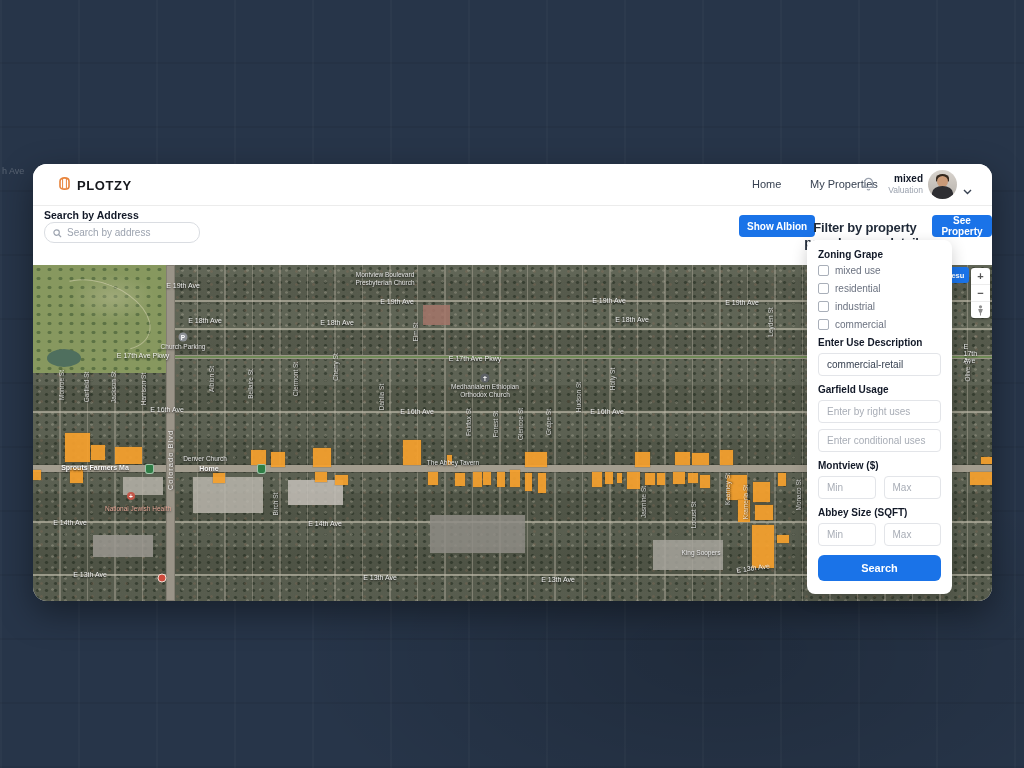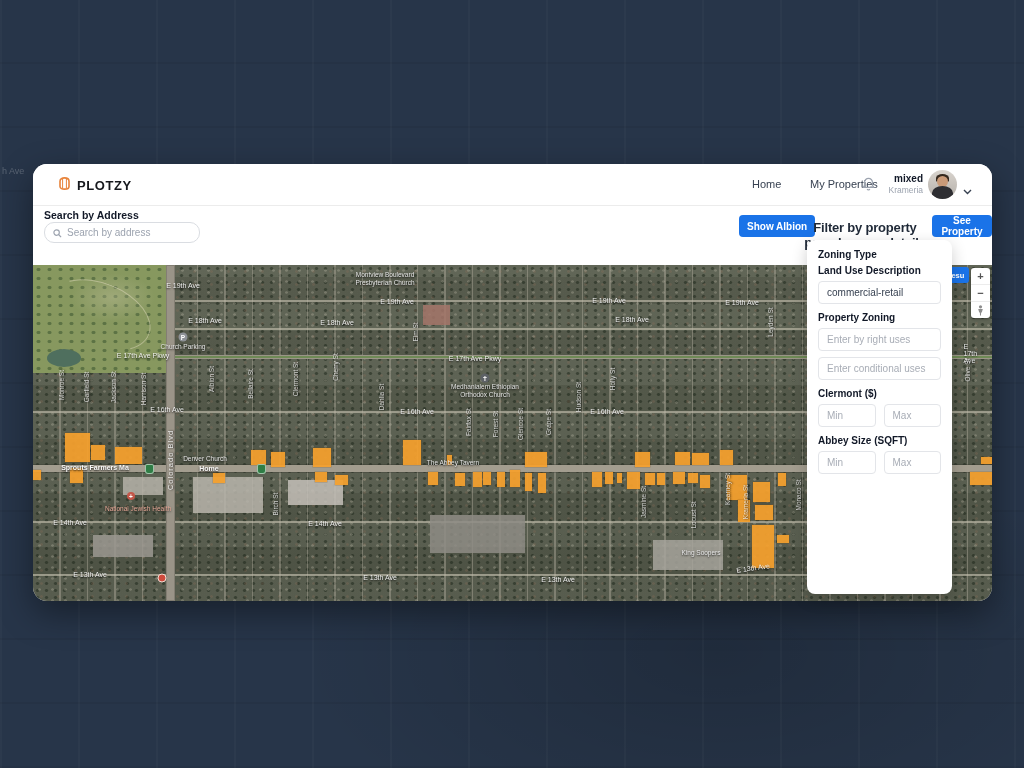--- a/index.html
+++ b/index.html
@@ -128,21 +128,21 @@
     <span class="nav-link nav-home">Home</span>
     <span class="nav-link nav-props">My Properties</span>
     <span class="bell">
       <svg width="15" height="16" viewBox="0 0 16 17" fill="none" stroke="#9ca3af" stroke-width="1.3">
           <path d="M8 2.5a4.2 4.2 0 0 0-4.2 4.2v3.2L2.4 12h11.2l-1.4-2.1V6.7A4.2 4.2 0 0 0 8 2.5z"></path>
           <path d="M6.6 13.8a1.5 1.5 0 0 0 2.8 0"></path>
         </svg>
     </span>
     <div class="userbox">
       <div class="user-name">mixed</div>
-      <div class="user-role">Krameria</div>
+      <div class="user-role">Valuation</div>
     </div>
     <div class="avatar">
       <div class="av-hair"></div>
         <div class="av-head"></div>
         <div class="av-body"></div>
     </div>
     <span class="chev">
       <svg width="9" height="6" viewBox="0 0 9 6" fill="none" stroke="#374151" stroke-width="1.4">
           <path d="M1 1l3.5 3.5L8 1"></path>
         </svg>
@@ -313,36 +313,55 @@
       <div class="zbtn">
         <svg width="7" height="11" viewBox="0 0 7 11" fill="#8d8d8d">
             <circle cx="3.5" cy="1.8" r="1.6"></circle>
             <path d="M1.2 4h4.6l-1 3.4h-.7l-.1 3h-1l-.1-3h-.7z"></path>
           </svg>
       </div>
     </div>
   </div>
 
   <div class="panel">
-    <div class="sec-label">Zoning Type</div>
-
-    <div class="sec-label">Land Use Description</div>
+    <div class="sec-label">Zoning Grape</div>
+    <div id="zoning-options">
+        <div class="chk-row">
+          <span class="chk-box"></span>
+          <span class="chk-label">mixed use</span>
+        </div>
+        <div class="chk-row">
+          <span class="chk-box"></span>
+          <span class="chk-label">residential</span>
+        </div>
+        <div class="chk-row">
+          <span class="chk-box"></span>
+          <span class="chk-label">industrial</span>
+        </div>
+        <div class="chk-row">
+          <span class="chk-box"></span>
+          <span class="chk-label">commercial</span>
+        </div>
+      </div>
+
+    <div class="sec-label">Enter Use Description</div>
     <input class="f-input mb8" value="commercial-retail" style="">
 
-    <div class="sec-label">Property Zoning</div>
+    <div class="sec-label">Garfield Usage</div>
     <input class="f-input mb6" placeholder="Enter by right uses" style="">
     <input class="f-input mb8" placeholder="Enter conditional uses" style="">
 
-    <div class="sec-label">Clermont ($)</div>
+    <div class="sec-label">Montview ($)</div>
     <div class="minmax mb8">
       <input class="f-input" placeholder="Min" style="">
       <input class="f-input" placeholder="Max" style="">
     </div>
 
     <div class="sec-label">Abbey Size (SQFT)</div>
     <div class="minmax mb9">
       <input class="f-input" placeholder="Min" style="">
       <input class="f-input" placeholder="Max" style="">
     </div>
 
+    <button class="search-btn">Search</button>
   </div>
 
 </div>
 
 </body></html>

